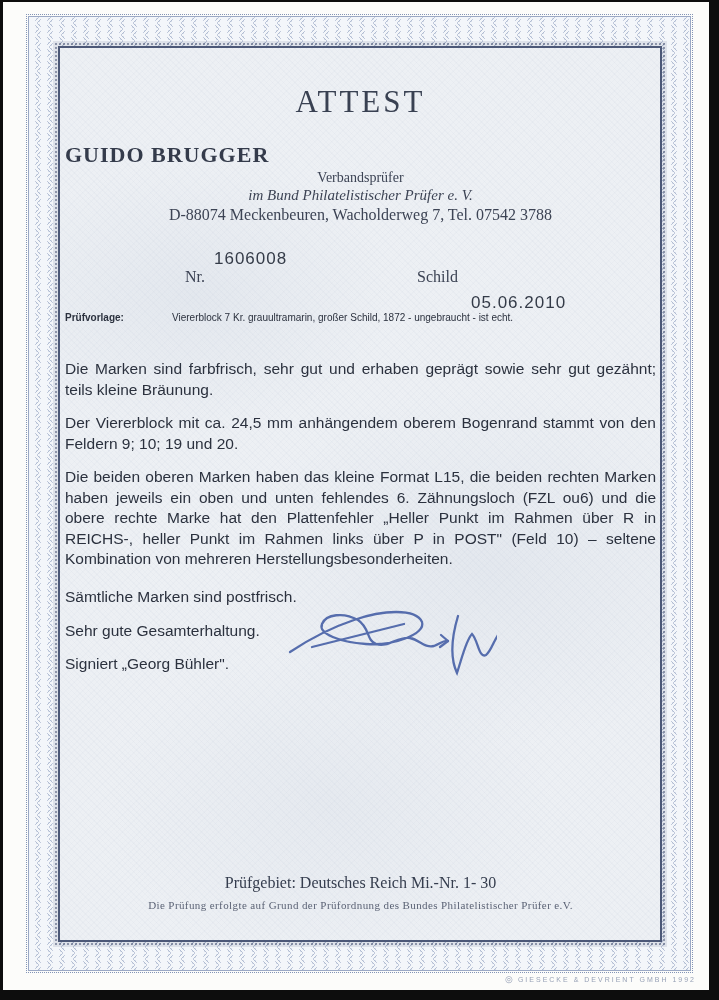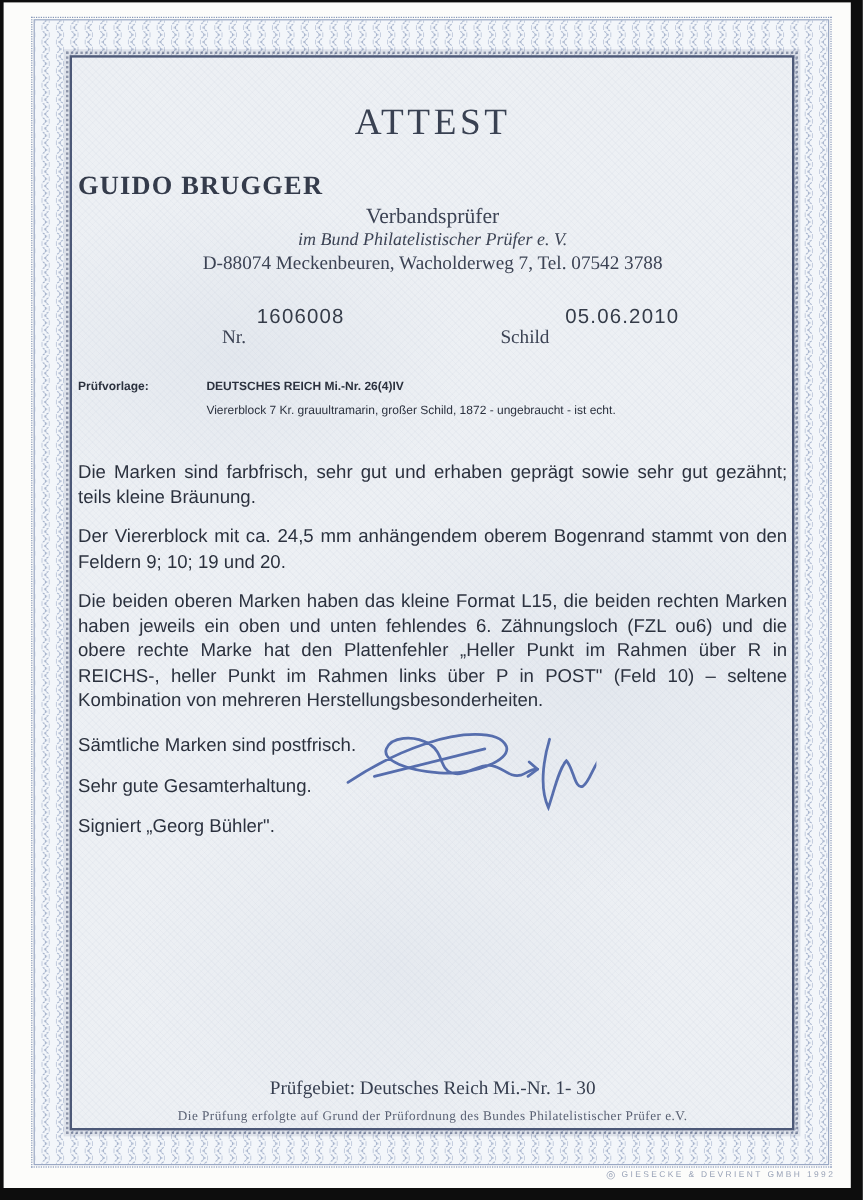--- a/index.html
+++ b/index.html
@@ -49,30 +49,30 @@
   .title{
     margin-top:36px;text-align:center;
     font-family:"Liberation Serif", serif;
     font-size:31px;letter-spacing:3px;color:#394152;
   }
   .examiner-name{
     margin-top:22px;text-align:left;
     font-family:"Liberation Serif", serif;
     font-weight:bold;font-size:22px;letter-spacing:1px;color:#343b4b;
   }
-  .examiner-role{margin-top:2px;text-align:center;font-family:"Liberation Serif", serif;font-size:18px;color:#3c4354;}
+  .examiner-role{margin-top:2px;text-align:center;font-family:"Liberation Serif", serif;font-size:14px;color:#3c4354;}
   .examiner-assoc{margin-top:1px;text-align:center;font-family:"Liberation Serif", serif;font-size:15px;color:#3c4354;font-style:italic;}
   .examiner-addr{margin-top:2px;text-align:center;font-family:"Liberation Serif", serif;font-size:16px;color:#3c4354;}
   .id-row{position:relative;height:22px;margin-top:24px;}
   .id-row .lbl{position:absolute;font-family:"Liberation Serif", serif;font-size:16px;color:#3c4354;top:20px;}
   .id-row .val{position:absolute;font-size:17px;letter-spacing:1px;color:#343b48;top:1px;}
   .nr-label{left:120px;}
   .nr-value{left:149px;}
   .datum-label{left:352px;}
-  .datum-value{left:406px;}
+  .datum-value{left:406px;margin-top:44px;}
   .pruefvorlage{
     display:grid;grid-template-columns:107px 1fr;
     margin-top:38px;font-size:10px;line-height:20px;
   }
   .pv-label{font-weight:bold;}
   .pv-title{font-weight:bold;}
   .pv-desc{max-width:505px;}
   .body-copy p{
     margin:0;font-size:15.5px;line-height:20.5px;color:#2b313e;
   }
@@ -121,21 +121,20 @@
     <div class="id-row">
       <span class="lbl serif nr-label">Nr.</span>
       <span class="val nr-value">1606008</span>
       <span class="lbl serif datum-label">Schild</span>
       <span class="val datum-value">05.06.2010</span>
     </div>
 
     <div class="pruefvorlage">
       <div class="pv-label">Prüfvorlage:</div>
       <div>
-        <div class="pv-title">DEUTSCHES REICH Mi.-Nr. 26(4)IV</div>
         <div class="pv-desc">Viererblock 7 Kr. grauultramarin, großer Schild, 1872 - ungebraucht - ist echt.</div>
       </div>
     </div>
 
     <div class="body-copy">
       <p class="just p1">Die Marken sind farbfrisch, sehr gut und erhaben geprägt sowie sehr gut gezähnt; teils kleine Bräunung.</p>
       <p class="just p2">Der Viererblock mit ca. 24,5 mm anhängendem oberem Bogenrand stammt von den Feldern 9; 10; 19 und 20.</p>
       <p class="just p3">Die beiden oberen Marken haben das kleine Format L15, die beiden rechten Marken haben jeweils ein oben und unten fehlendes 6. Zähnungsloch (FZL ou6) und die obere rechte Marke hat den Plattenfehler „Heller Punkt im Rahmen über R in REICHS-, heller Punkt im Rahmen links über P in POST" (Feld 10) – seltene Kombination von mehreren Herstellungsbesonderheiten.</p>
       <p class="p4">Sämtliche Marken sind postfrisch.</p>
       <p class="p5">Sehr gute Gesamterhaltung.</p>

